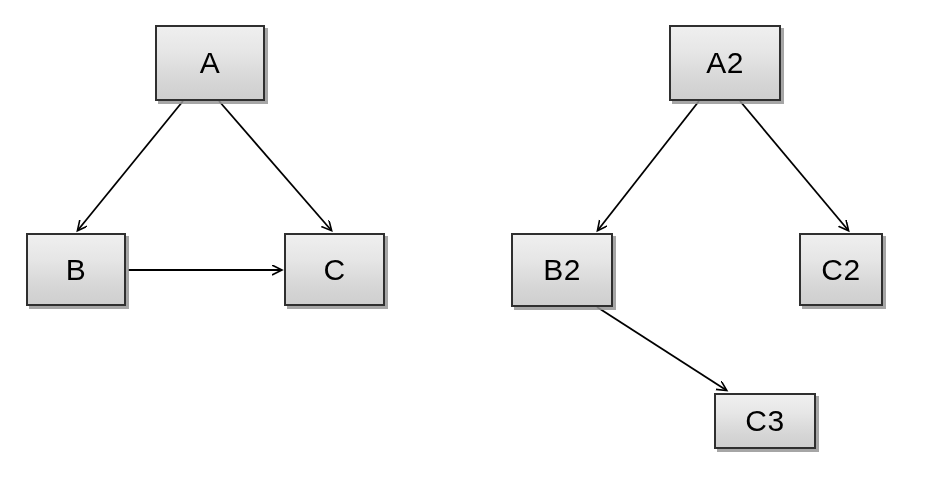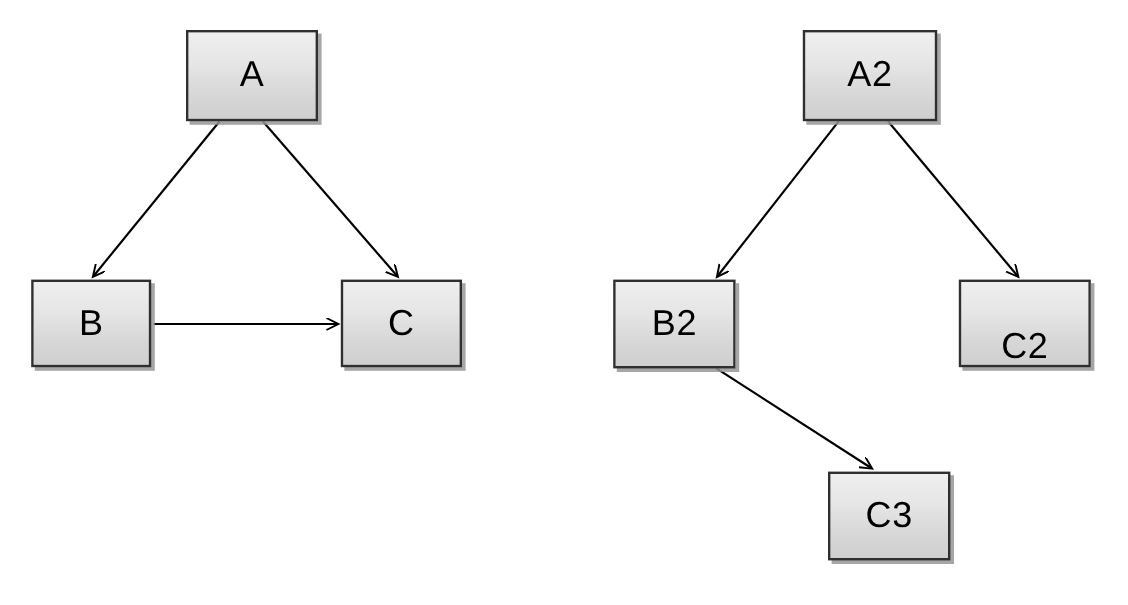--- a/index.html
+++ b/index.html
@@ -76,21 +76,21 @@
       </div>
       <div class="node" style="left: 284px; top: 233px; width: 101px; height: 73px;">
         <span class="node-label">C</span>
       </div>
       <div class="node" style="left: 669px; top: 25px; width: 112px; height: 76px;">
         <span class="node-label">A2</span>
       </div>
       <div class="node" style="left: 511px; top: 233px; width: 102px; height: 74px;">
         <span class="node-label">B2</span>
       </div>
-      <div class="node" style="left: 799px; top: 233px; width: 110px; height: 73px; align-items: flex-end;">
+      <div class="node" style="left: 799px; top: 233px; width: 84px; height: 73px;">
         <span class="node-label">C2</span>
       </div>
-      <div class="node" style="left: 690px; top: 393px; width: 102px; height: 74px;">
+      <div class="node" style="left: 714px; top: 393px; width: 102px; height: 56px;">
         <span class="node-label">C3</span>
       </div>
     </div>
 
 </div>
 
 </body></html>

